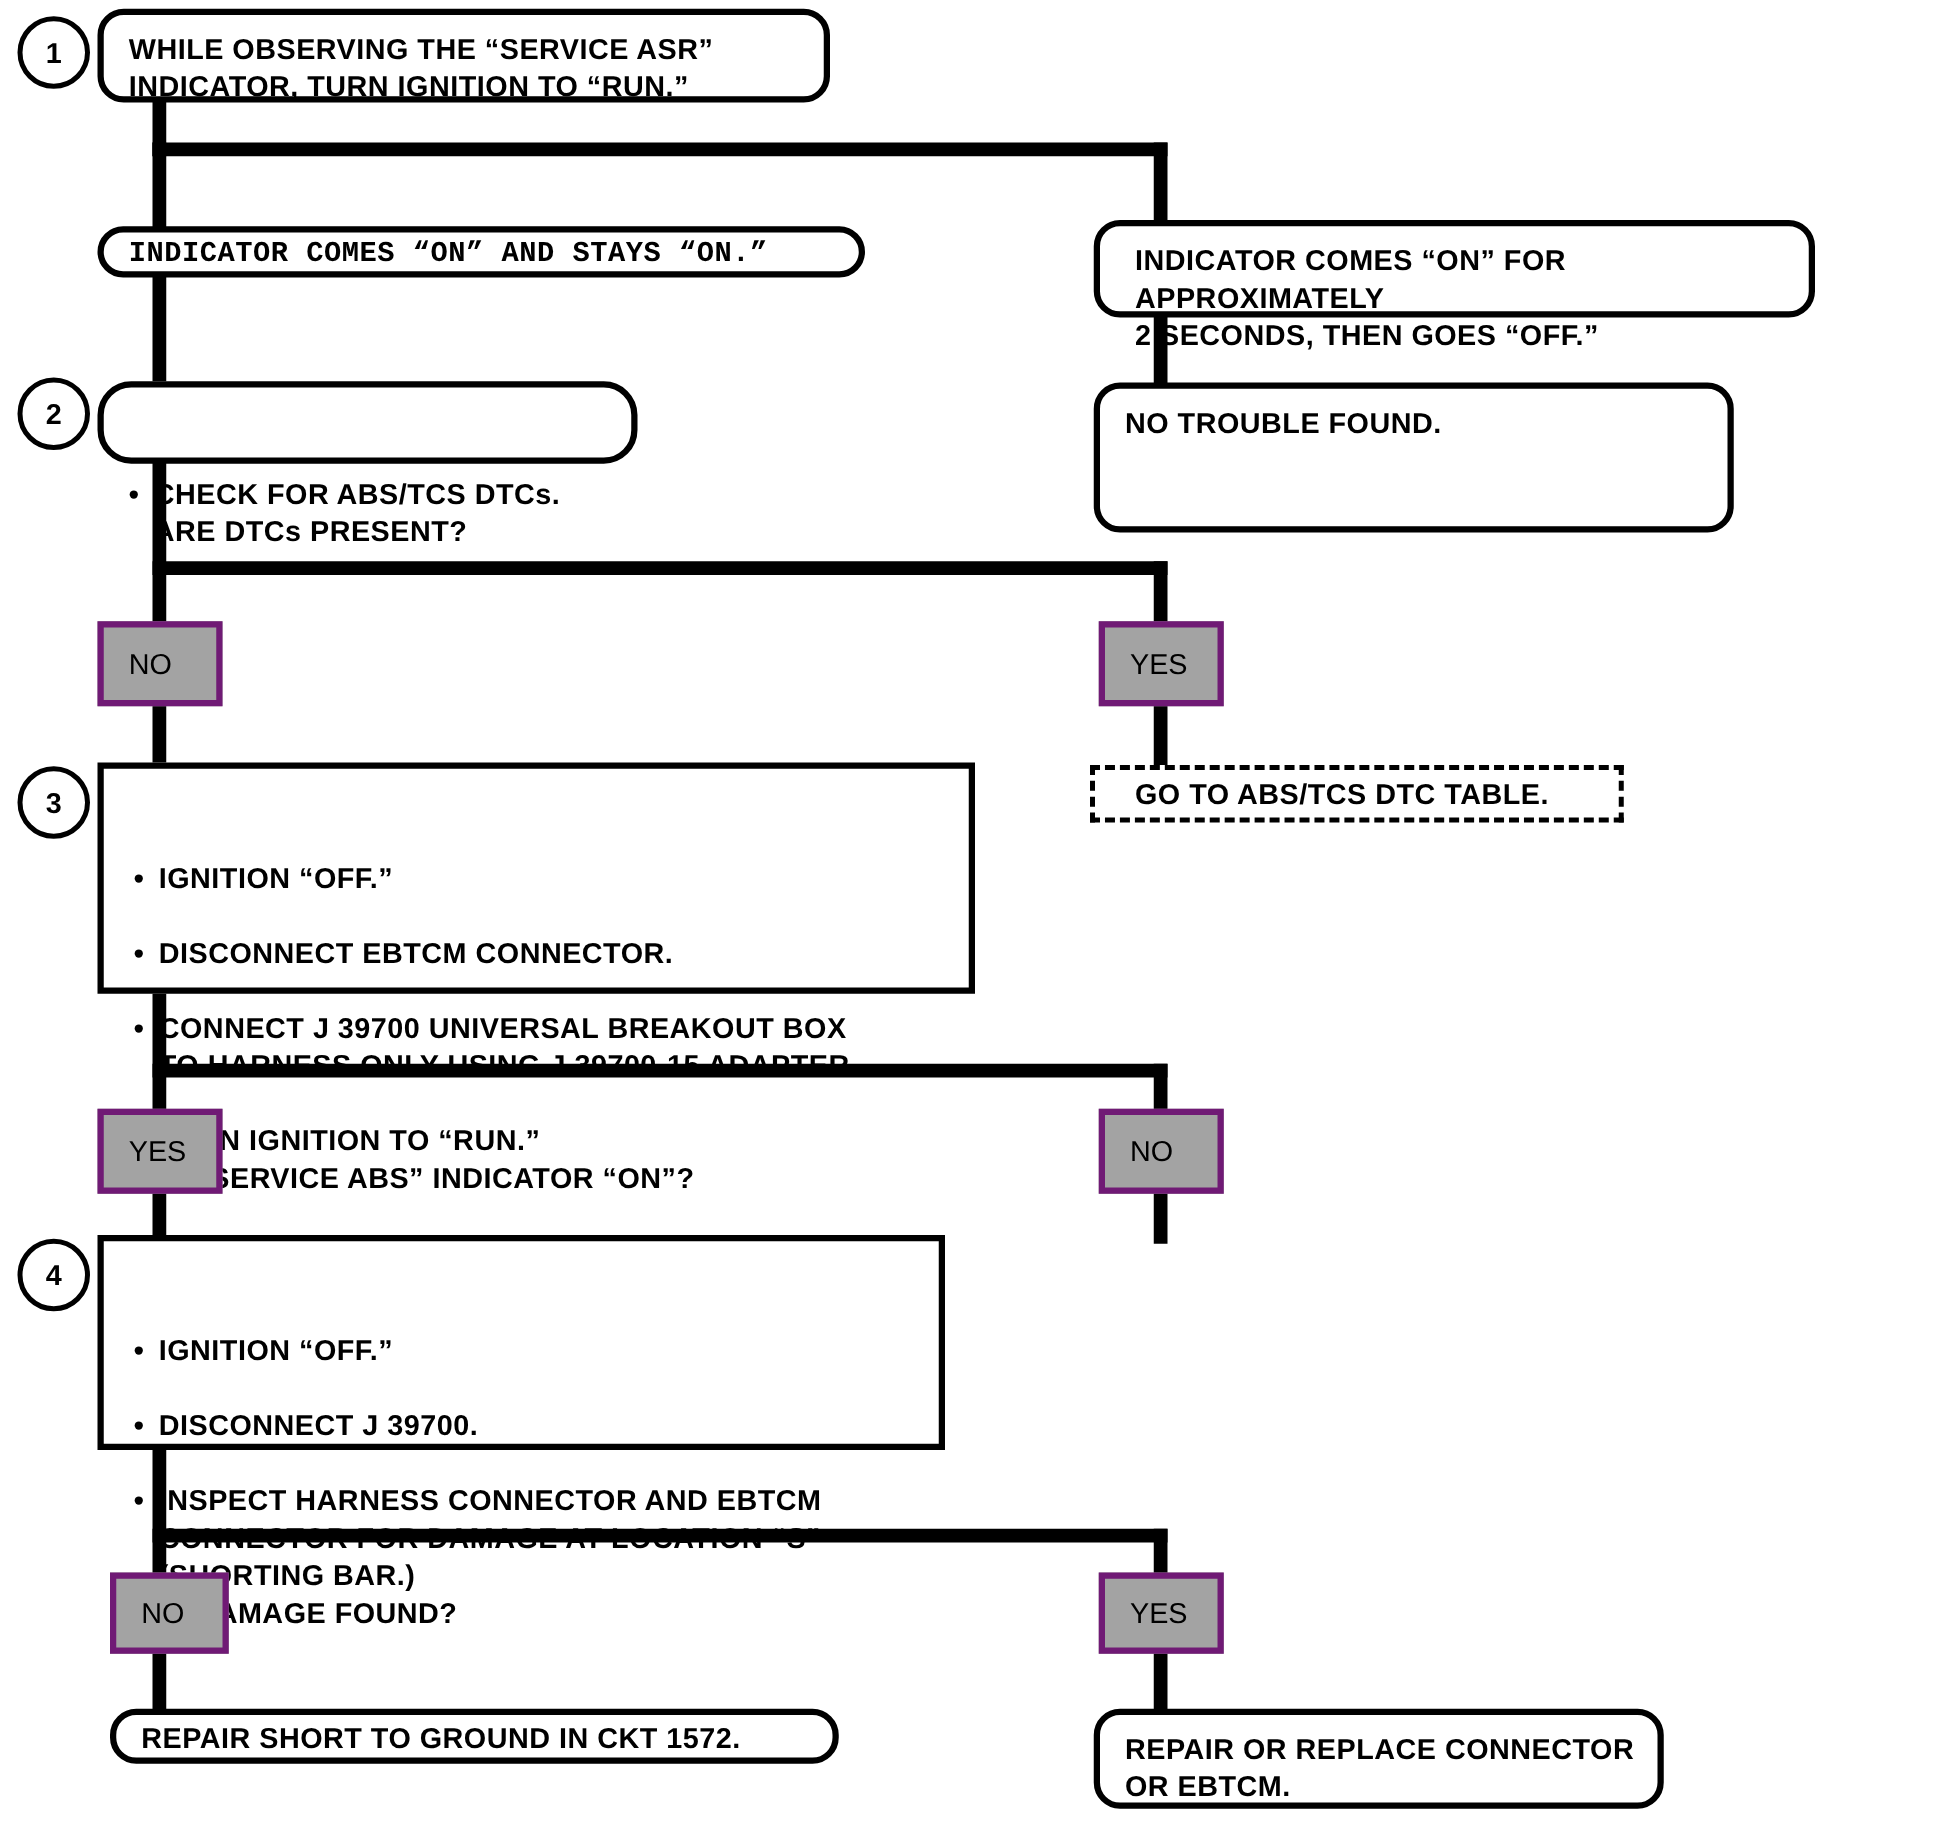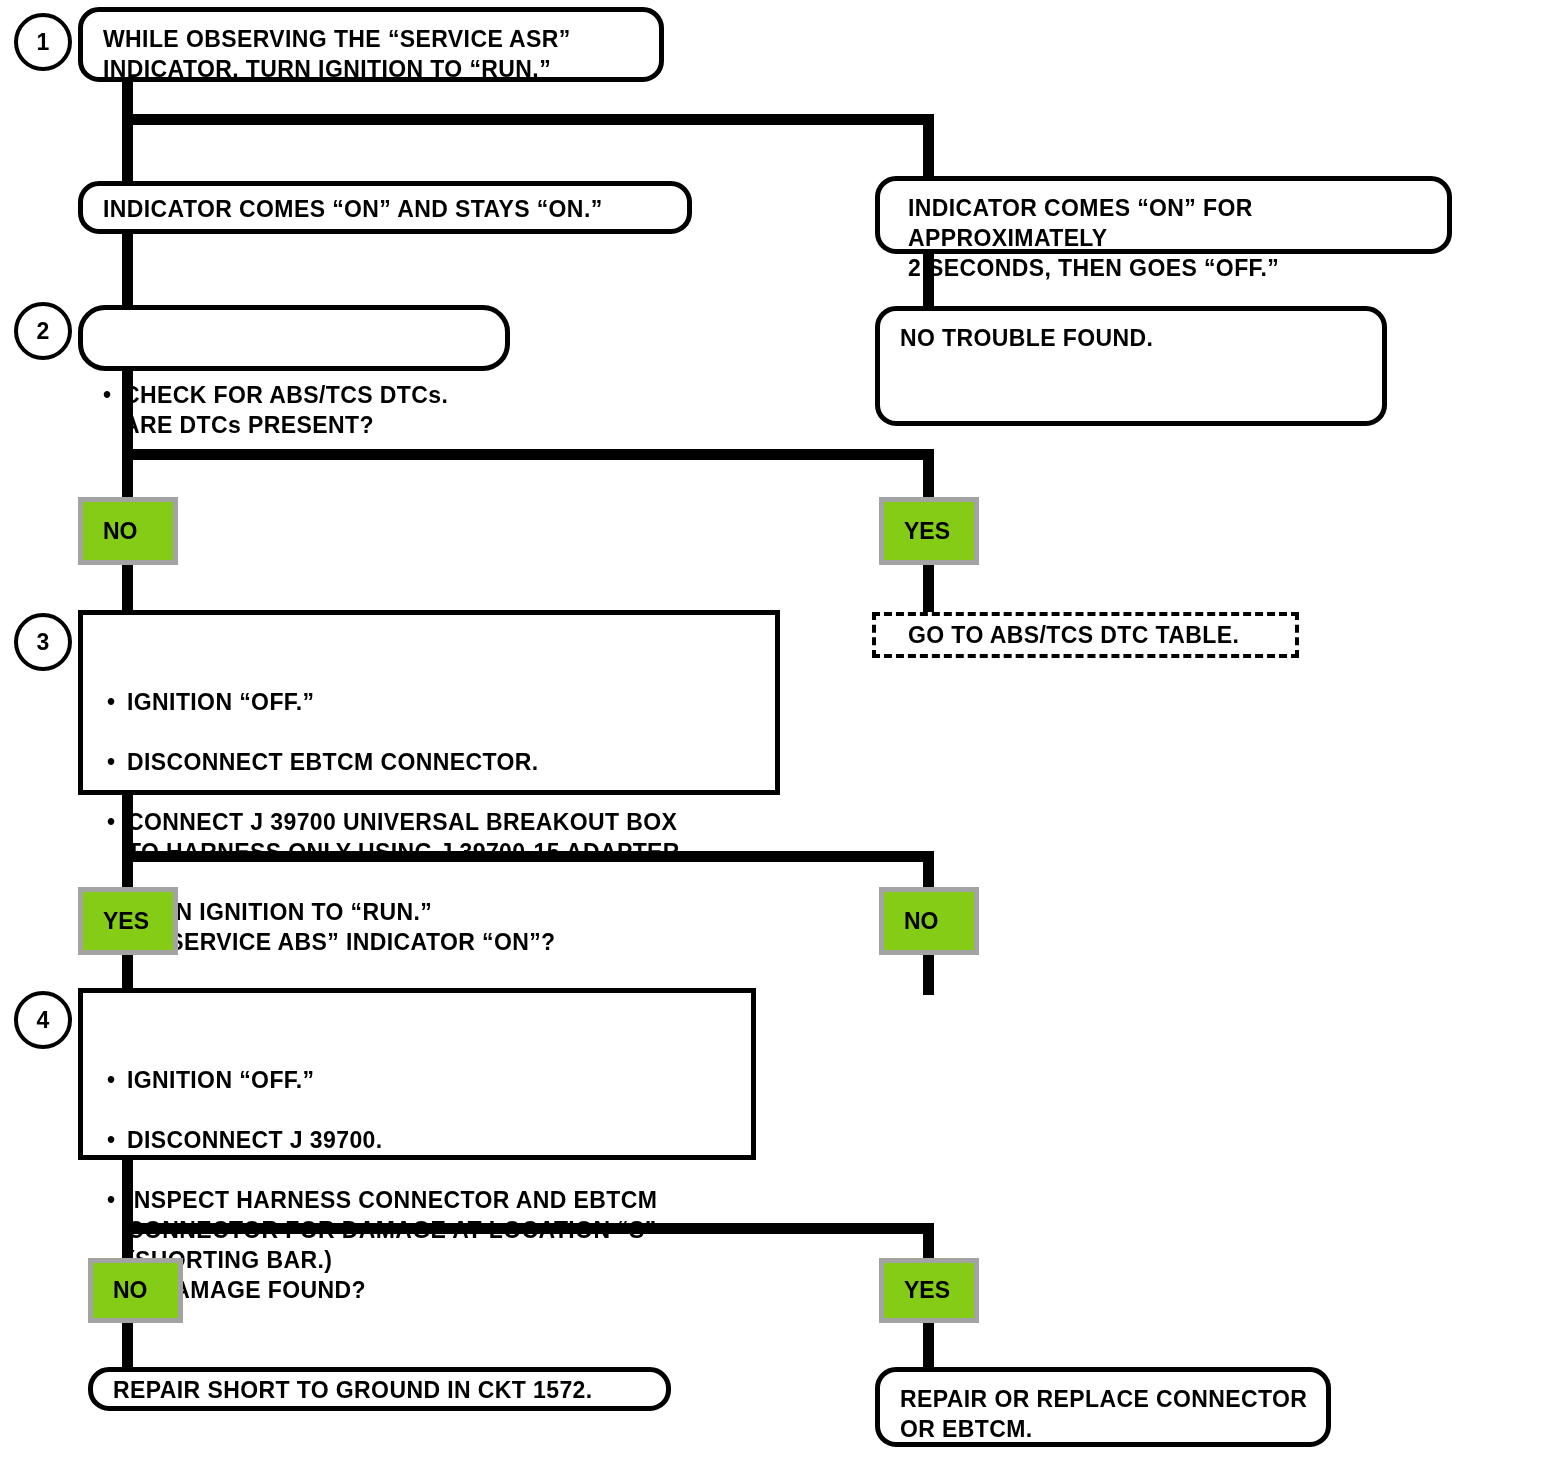--- a/index.html
+++ b/index.html
@@ -35,24 +35,24 @@
   .box.dashed {
     border: 4px dashed #000000;
   }
   .box.center-v {
     display: flex;
     align-items: center;
   }
   .decbox {
     position: absolute;
     box-sizing: border-box;
-    border: 5px solid #a3a3a3;
-    background: #84cc16;
+    border: 5px solid #701a75;
+    background: #a3a3a3;
     color: #000000;
-    font-weight: bold;
+    font-weight: normal;
     font-size: 23px;
     display: flex;
     align-items: center;
     padding-left: 20px;
     z-index: 6;
   }
   .step-circle {
     position: absolute;
     width: 50px;
     height: 50px;
@@ -140,21 +140,21 @@
   <div class="vline" style="left:923px; top:1320px; height:50px;"></div>
 
   <div class="step-circle" style="left:14px; top:13px;">1</div>
   <div class="step-circle" style="left:14px; top:302px;">2</div>
   <div class="step-circle" style="left:14px; top:613px;">3</div>
   <div class="step-circle" style="left:14px; top:991px;">4</div>
 
   <div class="box pad" style="left:78px; top:7px; width:586px; height:75px;">WHILE OBSERVING THE “SERVICE ASR”
 INDICATOR, TURN IGNITION TO “RUN.”</div>
 
-  <div class="box pad center-v" style="left:78px; top:181px; width:614px; height:53px;">INDICATOR COMES “ON” AND STAYS “ON.”</div>
+  <div class="box pad center-v" style="left:78px; top:181px; width:614px; height:41px;font-family:Liberation Mono, monospace;">INDICATOR COMES “ON” AND STAYS “ON.”</div>
 
   <div class="box pad" style="left:875px; top:176px; width:577px; height:78px;padding-left:28px;">INDICATOR COMES “ON” FOR APPROXIMATELY
 2 SECONDS, THEN GOES “OFF.”</div>
 
   <div class="box pad" style="left:875px; top:306px; width:512px; height:120px;">NO TROUBLE FOUND.</div>
 
   <div class="box" style="left:78px; top:305px; width:432px; height:66px; padding:10px 14px 8px 18px;border-radius:27px;">
     <ul class="bullets">
       <li>CHECK FOR ABS/TCS DTCs.
 ARE DTCs PRESENT?</li>

